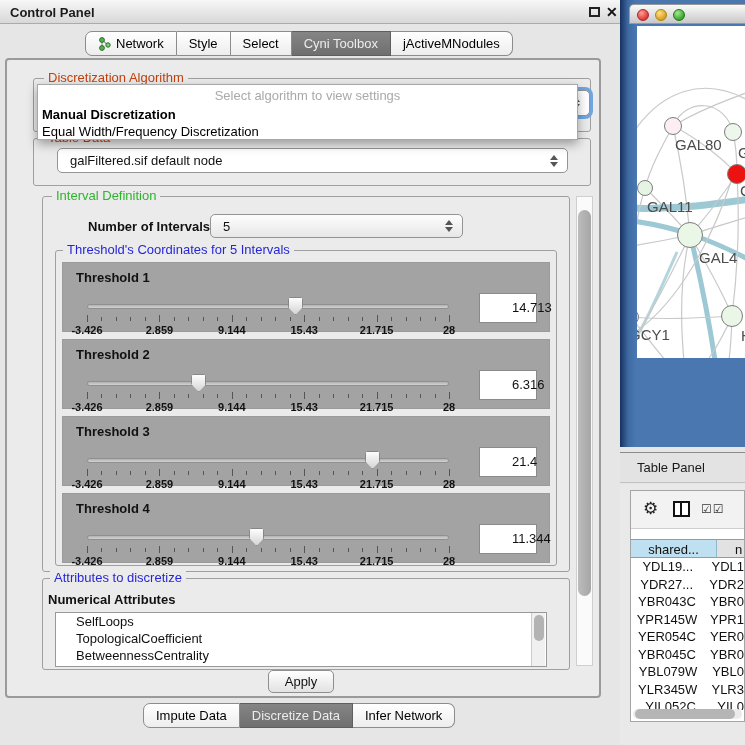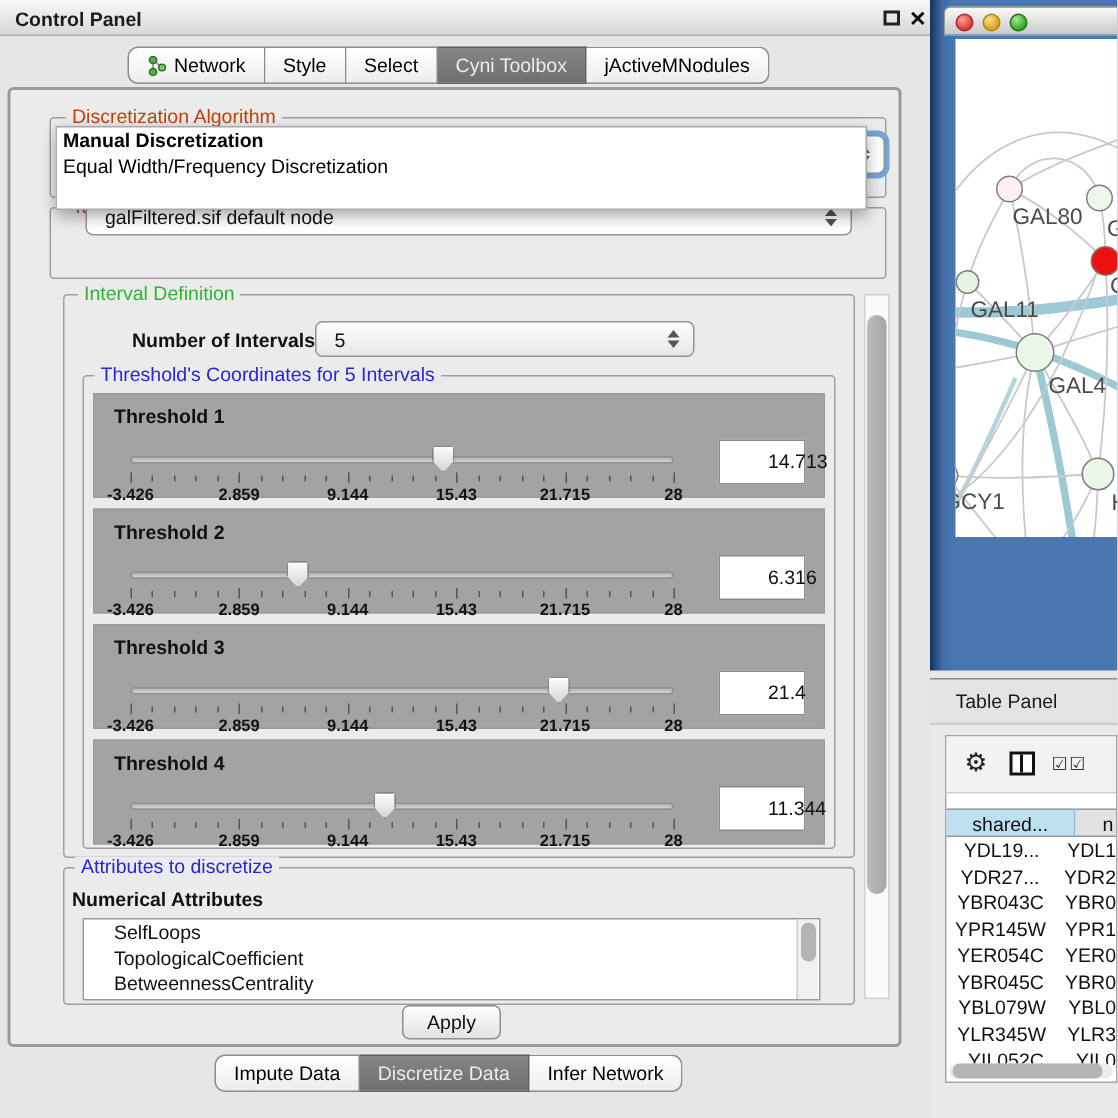--- a/index.html
+++ b/index.html
@@ -44,21 +44,21 @@
   
   .algo-group { left:33px; top:78px; width:558px; height:54px; }
   .algo-combo { left:44px; top:90px; width:546px; height:26px; box-shadow:0 0 0 3px #72a5e0; z-index:2; }
   .popup { left:37px; top:84px; width:541px; height:56px; background:#fff; border:1px solid #a8a8a8;
     box-shadow:0 4px 10px rgba(0,0,0,.35); z-index:10; }
   .popup-hint { text-align:center; color:#a9a9a9; font-size:13px; height:21px; line-height:21px; }
   .popup-item { font-size:13px; height:17px; line-height:17px; padding-left:4px; color:#000; white-space:nowrap; }
   .popup-item.bold { font-weight:bold; }
 
   .tdata-group { left:33px; top:138px; width:558px; height:48px; }
-  .tdata-combo { left:57px; top:132px; width:511px; height:25px; }
+  .tdata-combo { left:57px; top:148px; width:511px; height:25px; }
 
   .interval-group { left:42px; top:196px; width:528px; height:376px; }
   .nint-label { left:88px; top:219px; font-size:13px; font-weight:bold; }
   .nint-combo { left:210px; top:214px; width:253px; height:24px; background:linear-gradient(#fdfdfd,#e7e7e7); }
   .thr-group { left:55px; top:250px; width:502px; height:316px; }
 
   #thr-panels { position:absolute; left:62px; top:262px; width:488px; }
   .thr-panel { position:relative; height:70px; border:1px solid #9b9b9b; background:#a3a3a3; margin-bottom:7px; }
   .thr-label { position:absolute; left:13px; top:7px; font-size:13px; font-weight:bold; }
   .slider-zone { position:absolute; left:24px; top:36px; width:362px; height:34px; }
@@ -166,20 +166,21 @@
 <div class="abs groupbox algo-group"></div>
 <div class="legend dark" style="left:44px; top:71px;">Discretization Algorithm</div>
 <div class="abs combo algo-combo">
   <span class="spinner">
       <i class="up"></i>
       <i class="dn"></i>
     </span>
 </div>
 
 <div class="abs popup">
+  <div class="popup-hint">Select algorithm to view settings</div>
   <div class="popup-item bold">Manual Discretization</div>
   <div class="popup-item">Equal Width/Frequency Discretization</div>
 </div>
 
 <div class="abs groupbox tdata-group"></div>
 <div class="legend dark" style="left:44px; top:131px;">Table Data</div>
 <div class="abs combo tdata-combo">
   <span class="val">galFiltered.sif default node</span>
   <span class="spinner">
       <i class="up"></i>

